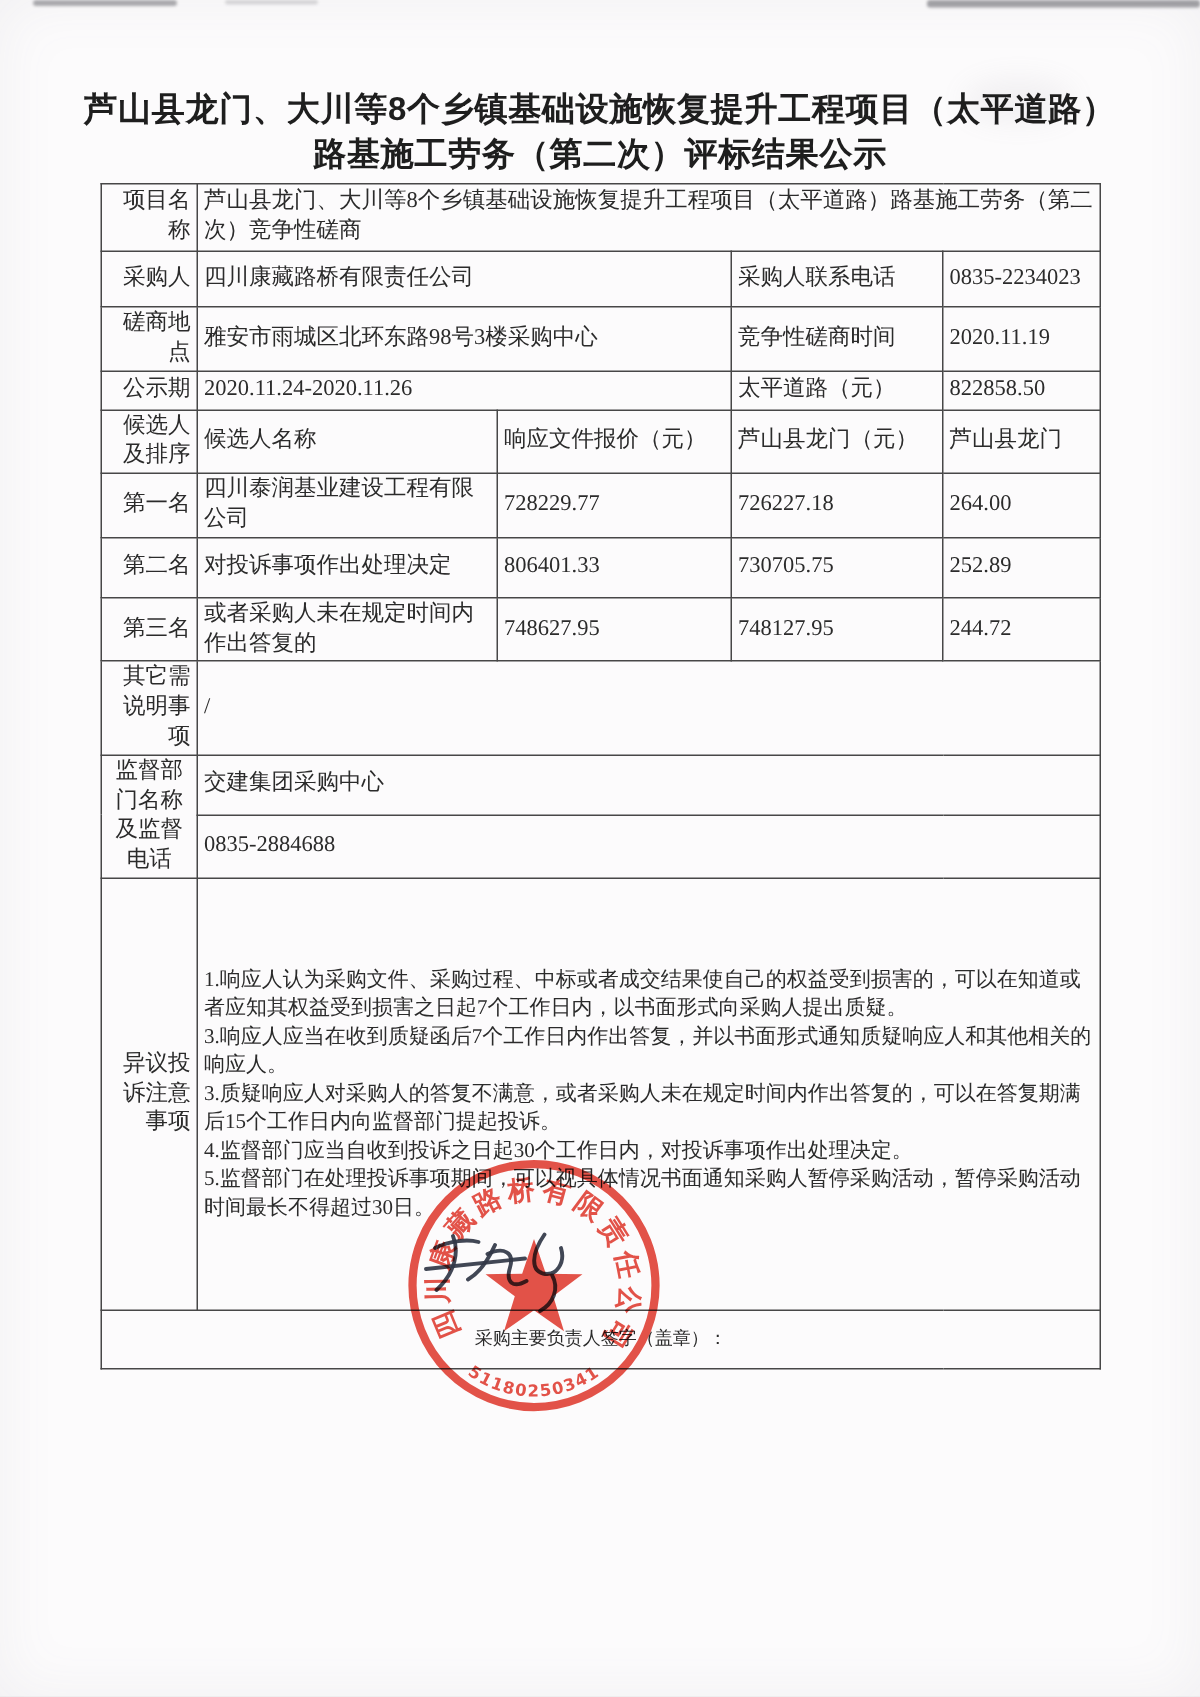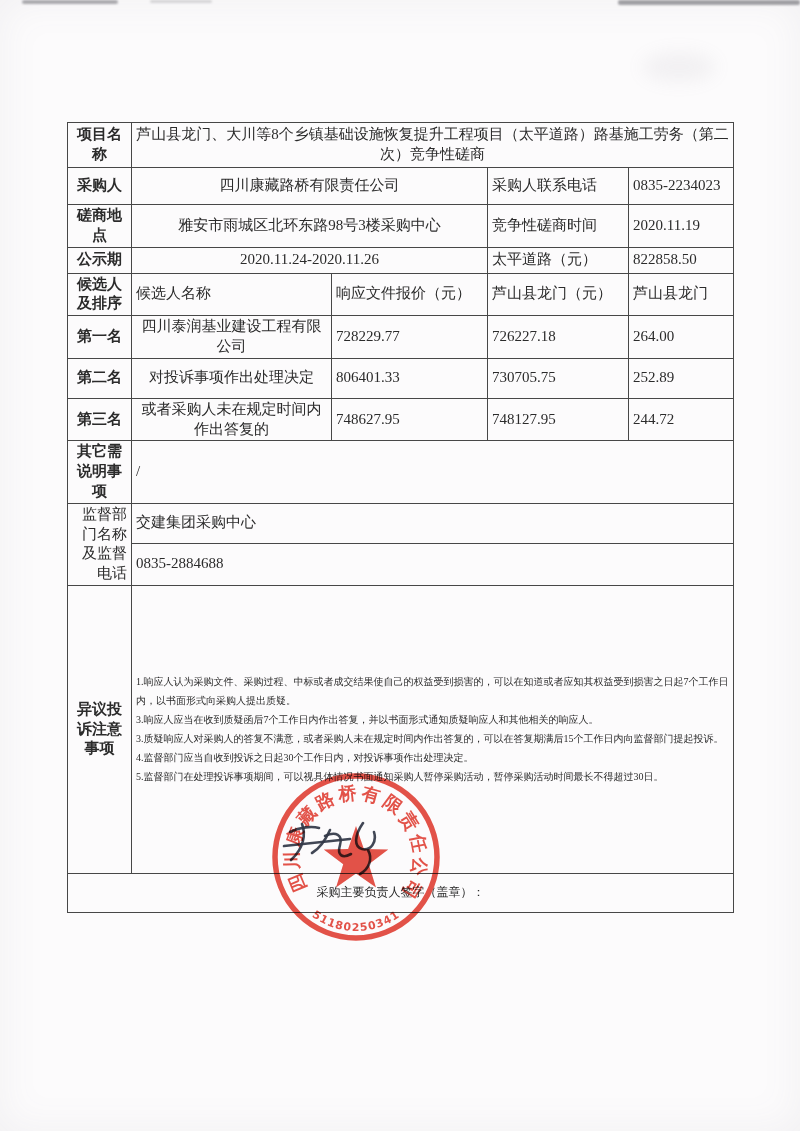--- a/index.html
+++ b/index.html
@@ -27,26 +27,26 @@
   table.doc{
     position:absolute;left:67px;top:122px;width:666px;
     border-collapse:collapse;table-layout:fixed;
     font-size:15px;color:#2b2b2b;
   }
   table.doc td{
     border:1.4px solid #474747;
     padding:1px 4px;vertical-align:middle;line-height:1.32;
     overflow:hidden;
   }
-  td.lbl{padding:1px 2px;text-align:center;font-weight:bold;}
-  td.lbl-c{padding:1px 2px;text-align:right;}
-  td.lft{text-align:center;padding-left:6px;margin-top:27px;}
+  td.lbl{padding:1px 2px;text-align:right;}
+  td.lbl-c{padding:1px 2px;text-align:center;}
+  td.lft{text-align:left;padding-left:6px;margin-top:27px;}
   td.ctr{text-align:left;}
   td.notice{padding:4px 6px;}
-  .notice-line{line-height:19px;font-size:10px;}
+  .notice-line{line-height:19px;font-size:14px;}
   td.sig-cell{text-align:center;padding-left:6px;font-size:12px;}
 
   .stamp{position:absolute;left:264px;top:765px;mix-blend-mode:multiply;opacity:.88;}
   .seal-company{font-size:18px;letter-spacing:3.5px;font-weight:700;
     font-family:"Liberation Sans","DejaVu Sans",sans-serif;}
   .seal-serial{font-size:11px;letter-spacing:1px;font-weight:700;
     font-family:"DejaVu Sans",sans-serif;}
   .handwriting{position:absolute;left:278px;top:816px;mix-blend-mode:multiply;}
   .handwriting path{fill:none;stroke-width:2.6;stroke-linecap:round;stroke-linejoin:round;opacity:.92;}
 </style>
@@ -54,20 +54,22 @@
 <body>
 
 <div class="page">
 
   <div class="artifact a1"></div>
   <div class="artifact a2"></div>
   <div class="artifact a3"></div>
   <div class="smudge"></div>
 
   <div class="title">
+    <div>芦山县龙门、大川等8个乡镇基础设施恢复提升工程项目（太平道路）</div>
+    <div>路基施工劳务（第二次）评标结果公示</div>
   </div>
 
   <table class="doc">
     <colgroup>
       <col style="width:64px">
         <col style="width:200px">
         <col style="width:156px">
       <col style="width:141px">
         <col style="width:105px">
     </colgroup>

